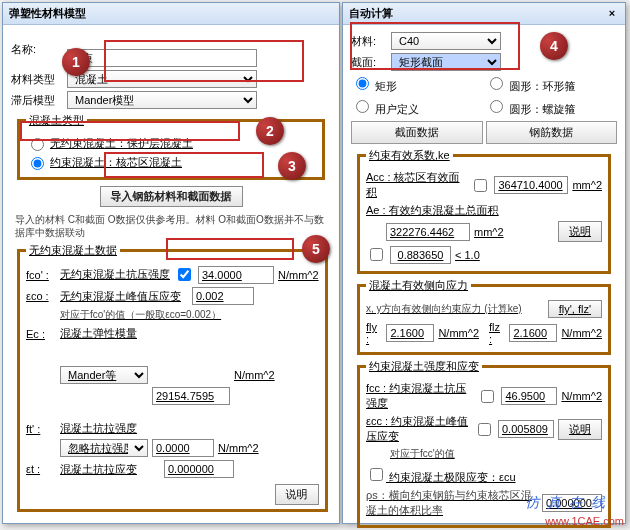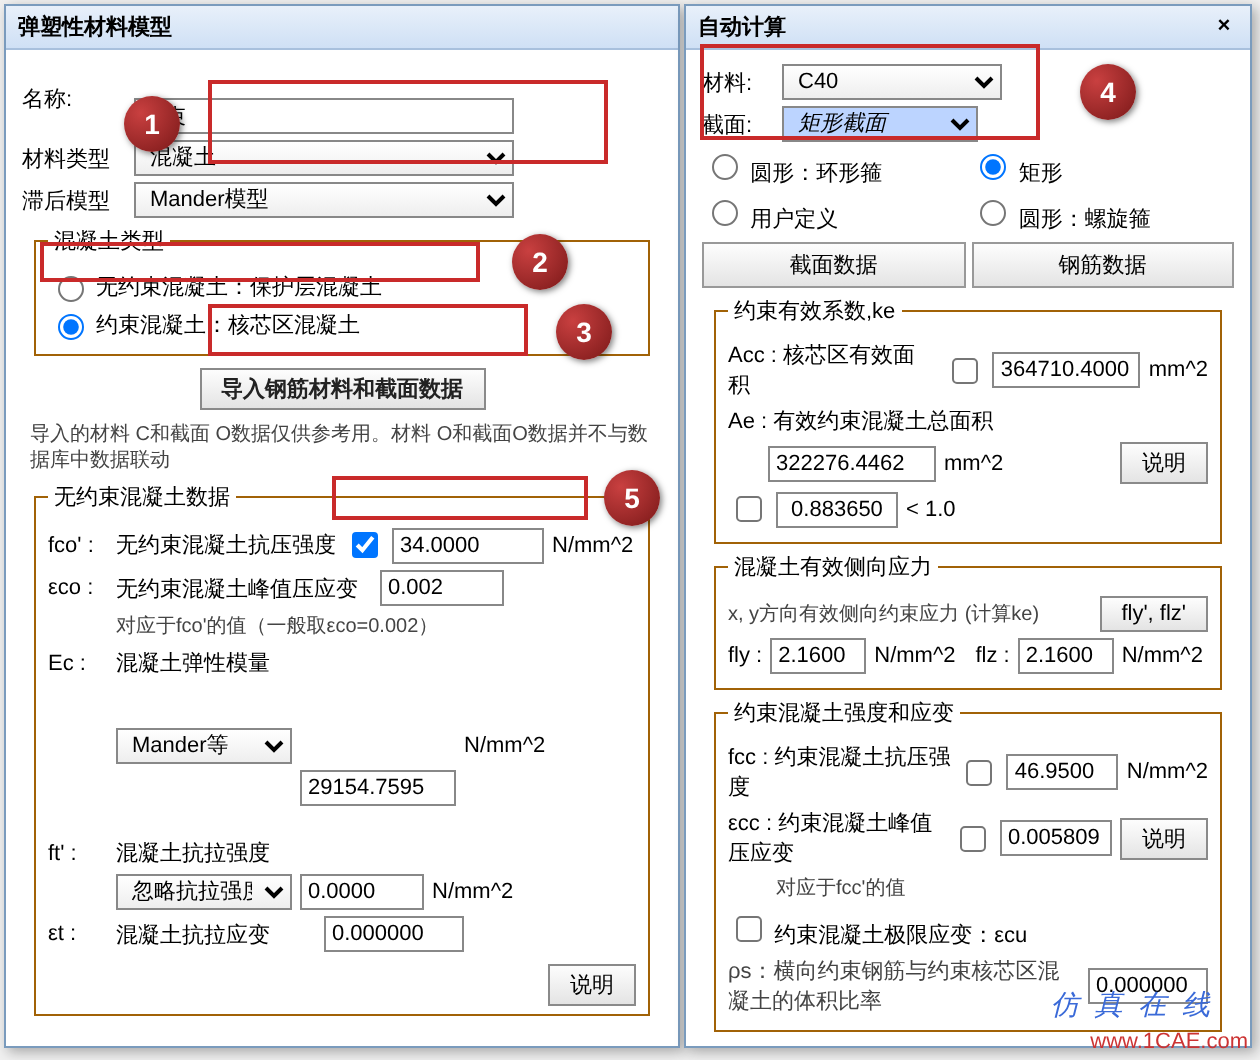--- a/index.html
+++ b/index.html
@@ -5,21 +5,21 @@
 * { box-sizing: border-box; font-family: "Microsoft YaHei", sans-serif; font-size: 11px; }
 body { margin: 0; background: #f0f0f0; width: 630px; height: 530px; position: relative; }
 .panel { position: absolute; background: #fff; border: 1px solid #7a9bbd; box-shadow: 2px 2px 6px rgba(0,0,0,.3); }
 .titlebar { background: linear-gradient(#e8f0fa,#cfe0f5); border-bottom: 1px solid #a8c0dd; padding: 3px 6px; font-weight: bold; display:flex; justify-content:space-between; align-items:flex-end; }
 .close { width:14px; height:14px; text-align:center; line-height:12px; cursor:pointer; }
 .row { display:flex; align-items:center; margin:3px 0; gap:4px; }
 .lbl { width:52px; }
 select, input[type=text] { border:1px solid #888; background:#fff; padding:1px 3px; height:18px; }
 select { background:linear-gradient(#fff,#eee); }
 .btn { background:linear-gradient(#fdfdfd,#e4e4e4); border:1px solid #8a8a8a; padding:2px 10px; cursor:pointer; }
-fieldset { border:1px solid #a16207; margin:4px 6px; padding:4px 6px; }
+fieldset { border:3px solid #a16207; margin:4px 6px; padding:4px 6px;text-decoration:underline; }
 legend { padding:0 3px; }
 .redbox { position:absolute; border:2px solid #c92a2a; pointer-events:none; }
 .badge { position:absolute; width:28px; height:28px; border-radius:50%; background:radial-gradient(circle at 30% 30%,#c94040,#7a1818); color:#fff; font-weight:bold; font-size:14px; text-align:center; line-height:28px; box-shadow:1px 1px 3px rgba(0,0,0,.5); pointer-events:none; }
 .radio { margin-right:2px; }
 .half { display:inline-block; width:49%; vertical-align:top; }
 .tabbtn { flex:1; text-align:center; border:1px solid #999; background:linear-gradient(#fdfdfd,#e4e4e4); padding:3px; cursor:pointer; }
 .small { font-size:10px; color:#444; }
 .watermark { position:absolute; right:23px; bottom:2px; font-style:italic; color:#3a6ad8; font-size:14px; letter-spacing:2px; }
 .wmurl { position:absolute; right:6px; bottom:-0px; color:#c33; font-size:11px; display:none }
 
@@ -116,25 +116,25 @@
     <span>自动计算</span>
     <span class="close">×</span>
   </div>
   <div style="padding:4px 8px;">
     <div class="row">
         <span style="width:36px">材料:</span>
       <select style="width:110px"><option>C40</option></select>
       </div>
     <div class="row">
         <span style="width:36px">截面:</span>
-      <select style="width:98px; background:#bcd4ff;font-style:italic;"><option>矩形截面</option></select>
-      </div>
-    <div class="row">
+      <select style="width:110px; background:#bcd4ff;"><option>矩形截面</option></select>
+      </div>
+    <div class="row">
+      <span class="half"><input type="radio" name="sh" checked="" style=""> <span>矩形</span></span>
       <span class="half"><input type="radio" name="sh" style=""> <span>圆形：环形箍</span></span>
-      <span class="half"><input type="radio" name="sh" checked="" style=""> <span>矩形</span></span>
     </div>
     <div class="row">
       <span class="half"><input type="radio" name="sh" style=""> <span>用户定义</span></span>
       <span class="half"><input type="radio" name="sh" style=""> <span>圆形：螺旋箍</span></span>
     </div>
     <div style="display:flex; gap:3px; margin:4px 0;">
       <div class="tabbtn">截面数据</div>
       <div class="tabbtn">钢筋数据</div>
     </div>
 

